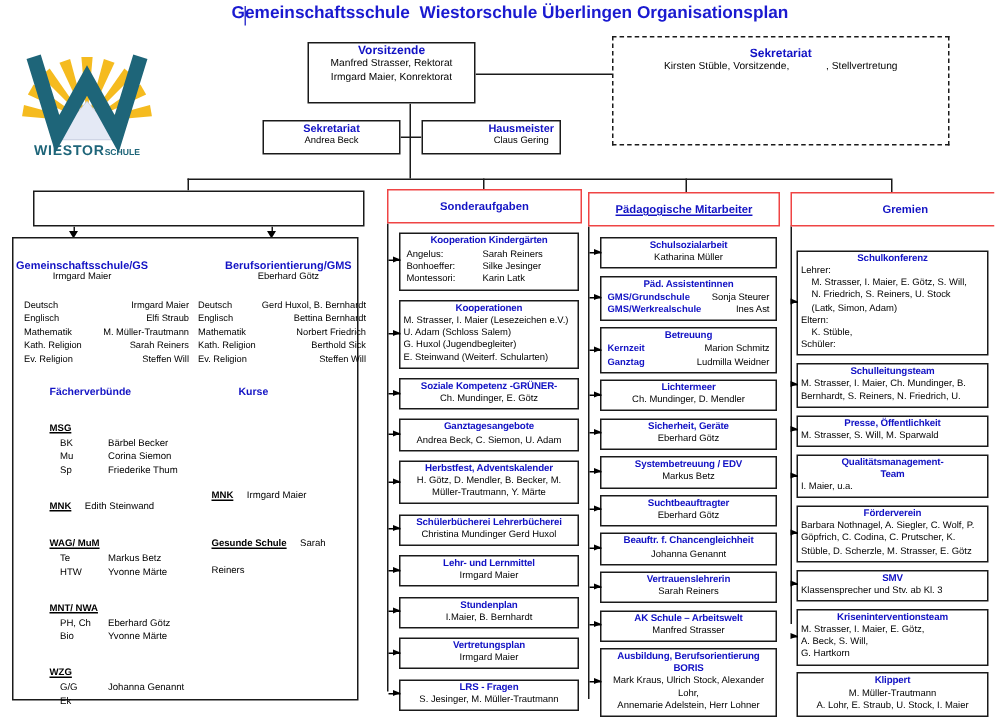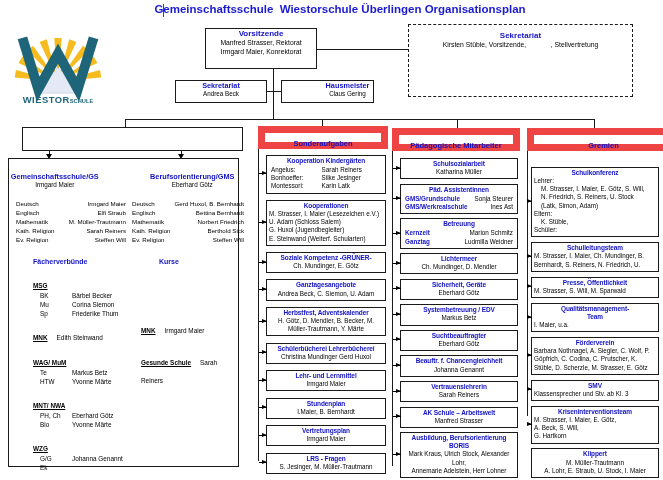--- a/index.html
+++ b/index.html
@@ -13,21 +13,21 @@
   .orgbox{position:absolute;background:#fff;border:1px solid #1a1a1a;text-align:center;box-sizing:border-box;}
   .box-title{font-size:8px;font-weight:bold;color:#1212c4;line-height:1.25;}
   .box-line{font-size:6.8px;line-height:1.3;white-space:pre;}
   
   .main-title{position:absolute;left:150px;top:3px;width:380px;text-align:center;
               font-size:11.5px;font-weight:bold;color:#1a1ad0;white-space:pre;}
   .caret{position:absolute;left:163px;top:4px;width:1px;height:13px;background:#3a3ad0;}
   
   .logo{position:absolute;left:8px;top:24px;width:100px;height:84px;}
   
-  .col-header{position:absolute;background:#fff;border:7px solid #ef4444;box-sizing:border-box;
+  .col-header{position:absolute;background:#fff;border:1px solid #ef4444;box-sizing:border-box;
               text-align:center;font-size:7.5px;font-weight:bold;color:#1212c4;
               height:23px;line-height:21px;}
   
   .col-items{position:absolute;display:flex;flex-direction:column;justify-content:space-between;}
   .org-item{position:relative;background:#fff;border:1px solid #1a1a1a;box-sizing:border-box;
             padding:1px 2px 2px 2px;}
   .org-item::before{content:"";position:absolute;left:-8px;top:50%;width:8px;height:1px;
                     background:#000;margin-top:-1px;}
   .org-item::after{content:"";position:absolute;left:-5px;top:50%;margin-top:-3px;width:0;height:0;
                    border-top:2.5px solid transparent;border-bottom:2.5px solid transparent;
@@ -132,21 +132,21 @@
     <div class="box-line" style="font-size:6.3px;">Claus Gering</div>
   </div>
   <div class="orgbox dashed" style="left:408px;top:24px;width:225px;height:73px;padding-top:6px;">
     <div class="box-title">Sekretariat</div>
     <div class="box-line">Kirsten Stüble, Vorsitzende,             , Stellvertretung</div>
   </div>
 
   <div class="orgbox" style="left:22px;top:127px;width:221px;height:24px;"></div>
 
   <div class="col-header" style="left:258px;top:126px;width:130px;">Sonderaufgaben</div>
-  <div class="col-header" style="left:392px;top:128px;width:128px;">Pädagogische Mitarbeiter</div>
+  <div class="col-header" style="left:392px;top:128px;width:128px;text-decoration:underline;">Pädagogische Mitarbeiter</div>
   <div class="col-header" style="left:527px;top:128px;width:153px;">Gremien</div>
 
   <div class="col-items c0" style="left:266px;top:155px;width:120px;height:319px;">
       <div class="org-item">
         <div class="item-title">Kooperation Kindergärten</div>
         <div class="pairs">
           <div class="pair-row">
             <span class="pair-label">Angelus:</span>
             <span class="pair-value">Sarah Reiners</span>
           </div>

